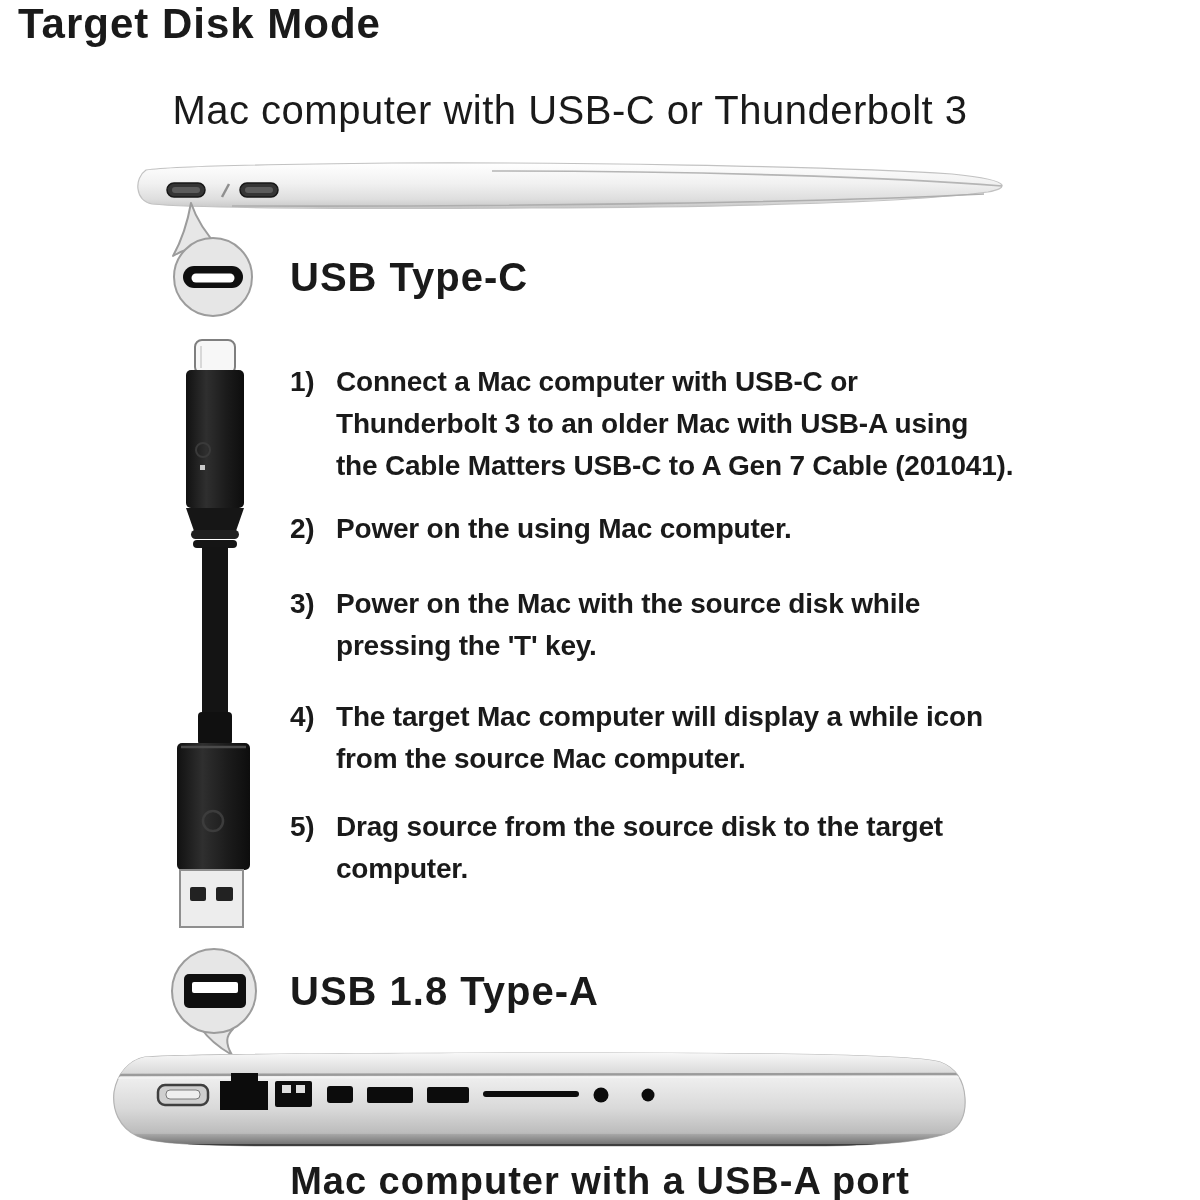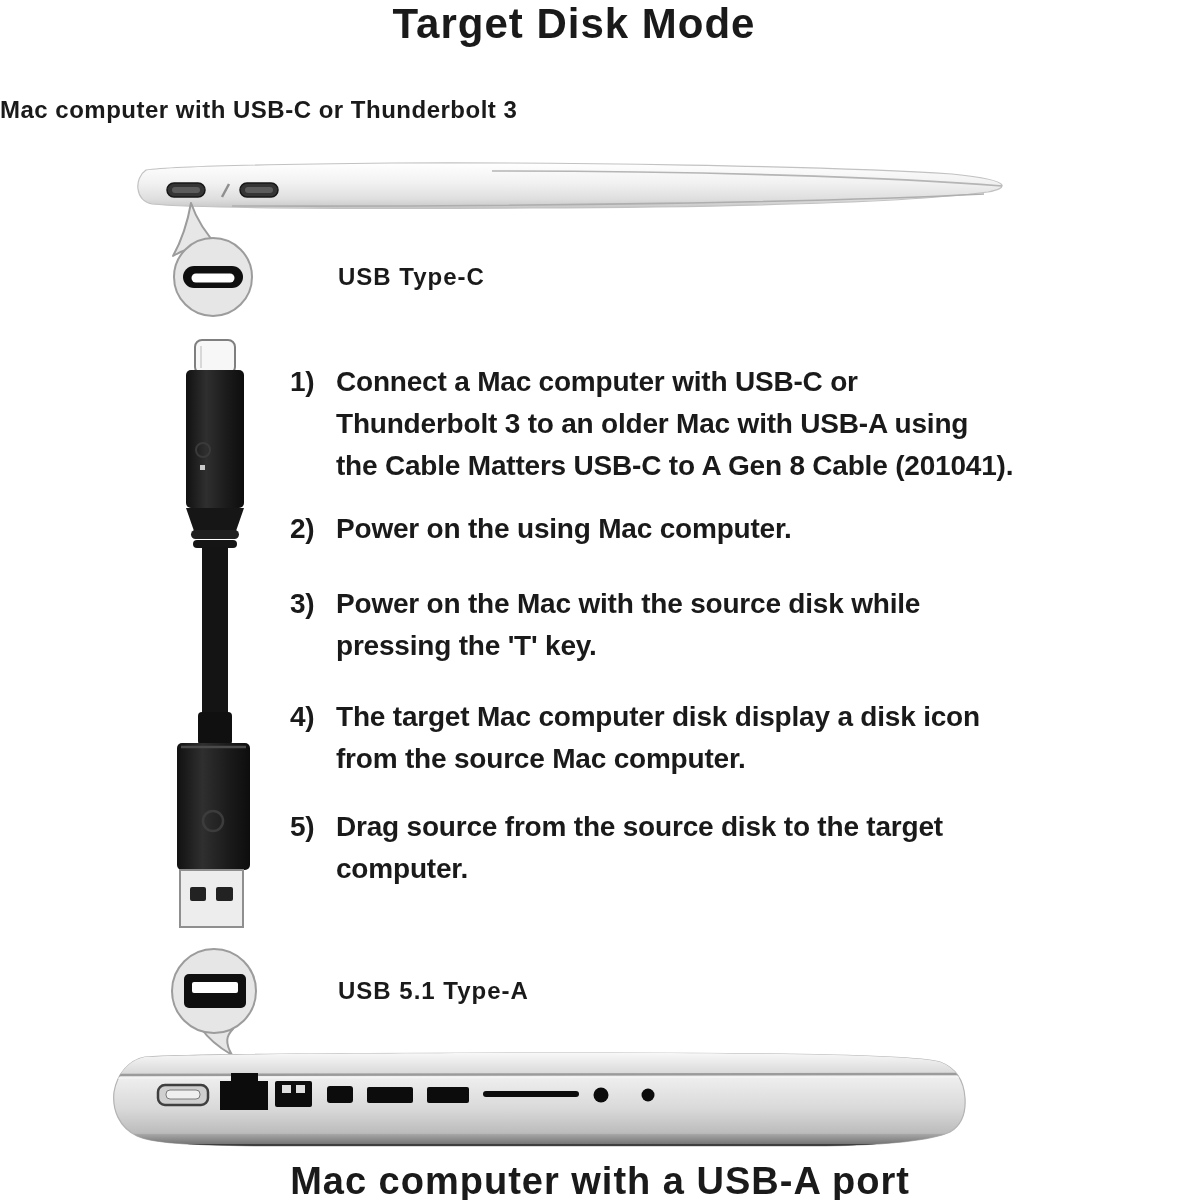--- a/index.html
+++ b/index.html
@@ -1,25 +1,25 @@
 <!DOCTYPE html>
 <html><head>
 <meta charset="utf-8">
 <style>
   html,body{margin:0;padding:0;background:#ffffff;}
   .canvas{
     position:relative;width:1200px;height:1200px;background:#ffffff;overflow:hidden;
     font-family:"Liberation Sans","DejaVu Sans",sans-serif;color:#1a1a1a;
   }
-  .hdr{position:absolute;left:4px;top:0;width:1140px;text-align:center;}
+  .hdr{position:absolute;left:18px;top:0;width:1140px;text-align:left;}
   .title{margin:0;font-size:42px;font-weight:700;line-height:48px;letter-spacing:1px;}
-  .subcap{position:absolute;left:0;top:88px;width:1140px;text-align:left;
-          font-size:24px;font-weight:700;line-height:44px;letter-spacing:0.5px;}
+  .subcap{position:absolute;left:0;top:88px;width:1140px;text-align:center;
+          font-size:40px;font-weight:400;line-height:44px;letter-spacing:0.5px;}
   .img{position:absolute;}
-  .port-label{position:absolute;font-size:24px;font-weight:700;line-height:38px;letter-spacing:1px;margin-left:48px;}
+  .port-label{position:absolute;font-size:40px;font-weight:700;line-height:38px;letter-spacing:1px;}
   .label-c{left:290px;top:258px;}
   .label-a{left:290px;top:972px;}
   .steps{position:absolute;left:290px;top:0;width:830px;}
   .step{position:absolute;display:flex;font-size:28px;font-weight:700;line-height:42px;letter-spacing:-0.2px;}
   .step .num{width:46px;flex:0 0 46px;}
   .step .txt{white-space:pre-line;}
   .s1{top:361px;} .s2{top:508px;} .s3{top:583px;} .s4{top:696px;} .s5{top:806px;}
   .bottomcap{position:absolute;left:0;top:1158px;width:1200px;text-align:center;
              font-size:38px;font-weight:700;line-height:46px;letter-spacing:1px;}
 </style>
@@ -99,52 +99,52 @@
       <rect x="30" y="553" width="16" height="14" rx="2" fill="#222222"></rect>
       <rect x="56" y="553" width="17" height="14" rx="2" fill="#222222"></rect>
     </g>
   </svg>
 
   <div class="steps">
     <div class="step s1">
       <span class="num">1)</span>
       <span class="txt">Connect a Mac computer with USB-C or
 Thunderbolt 3 to an older Mac with USB-A using
-the Cable Matters USB-C to A Gen 8 Cable (201041).</span>
+the Cable Matters USB-C to A Gen 7 Cable (201041).</span>
     </div>
     <div class="step s2">
       <span class="num">2)</span>
       <span class="txt">Power on the using Mac computer.</span>
     </div>
     <div class="step s3">
       <span class="num">3)</span>
       <span class="txt">Power on the Mac with the source disk while
 pressing the 'T' key.</span>
     </div>
     <div class="step s4">
       <span class="num">4)</span>
-      <span class="txt">The target Mac computer disk display a disk icon
+      <span class="txt">The target Mac computer will display a while icon
 from the source Mac computer.</span>
     </div>
     <div class="step s5">
       <span class="num">5)</span>
       <span class="txt">Drag source from the source disk to the target
 computer.</span>
     </div>
   </div>
 
   <svg class="img" style="left:165px;top:944px;" width="120" height="115" viewBox="0 0 120 115">
     <path d="M36,84 C44,96 55,104 67,111 C60,99 61,92 68,85 Z" fill="#e6e6e6" stroke="#9c9c9c" stroke-width="2" stroke-linejoin="round"></path>
     <circle cx="49" cy="47" r="42" fill="#e6e6e6" stroke="#9c9c9c" stroke-width="2"></circle>
     <g>
       <rect x="19" y="30" width="62" height="34" rx="5" fill="#0f0f0f"></rect>
       <rect x="27" y="38" width="46" height="11" rx="2" fill="#ffffff"></rect>
     </g>
   </svg>
-  <div class="port-label label-a">USB 5.1 Type-A</div>
+  <div class="port-label label-a">USB 1.8 Type-A</div>
 
   <svg class="img" style="left:105px;top:1048px;" width="865" height="105" viewBox="0 0 865 105">
     <defs>
       <linearGradient id="blap" x1="0" y1="0" x2="0" y2="1">
         <stop offset="0" stop-color="#fafafa"></stop>
           <stop offset="0.3" stop-color="#ececec"></stop>
         <stop offset="0.6" stop-color="#d9d9d9"></stop>
           <stop offset="0.85" stop-color="#bdbdbd"></stop>
         <stop offset="1" stop-color="#8f8f8f"></stop>
       </linearGradient>

